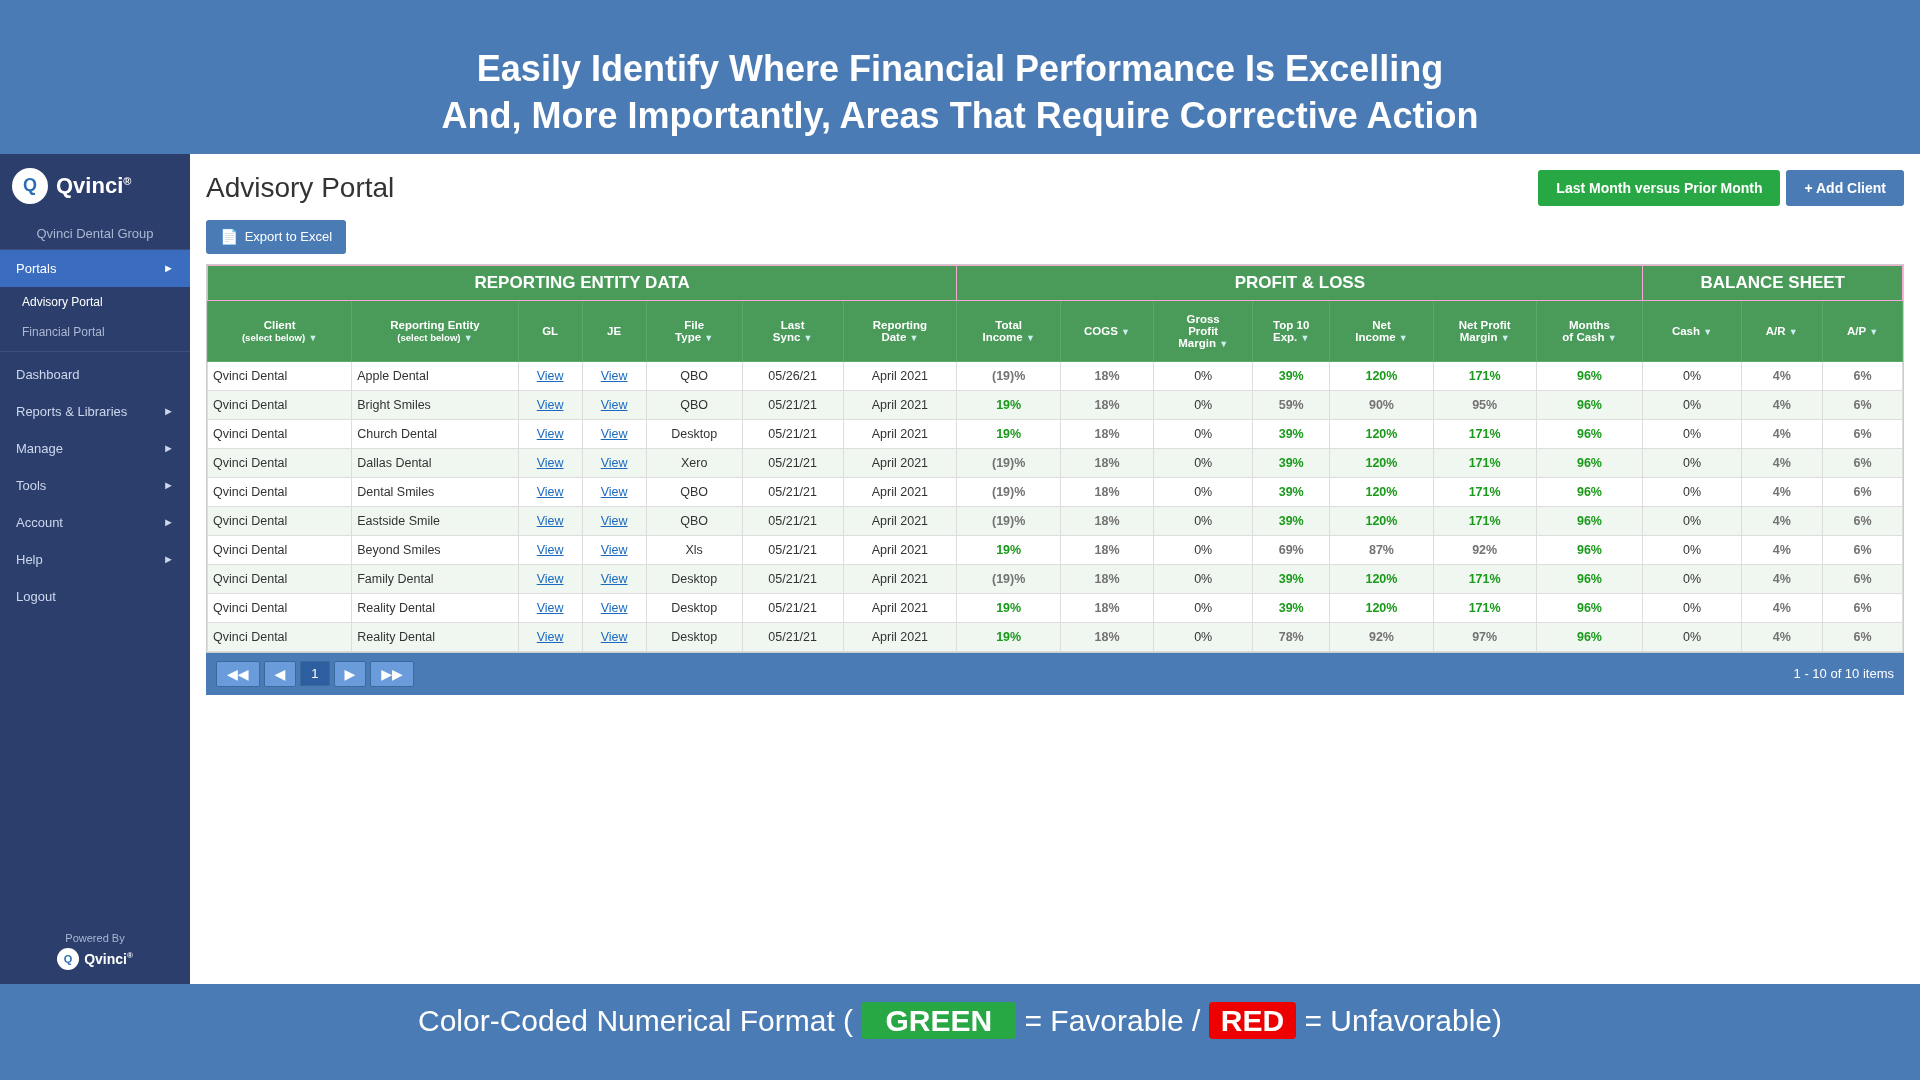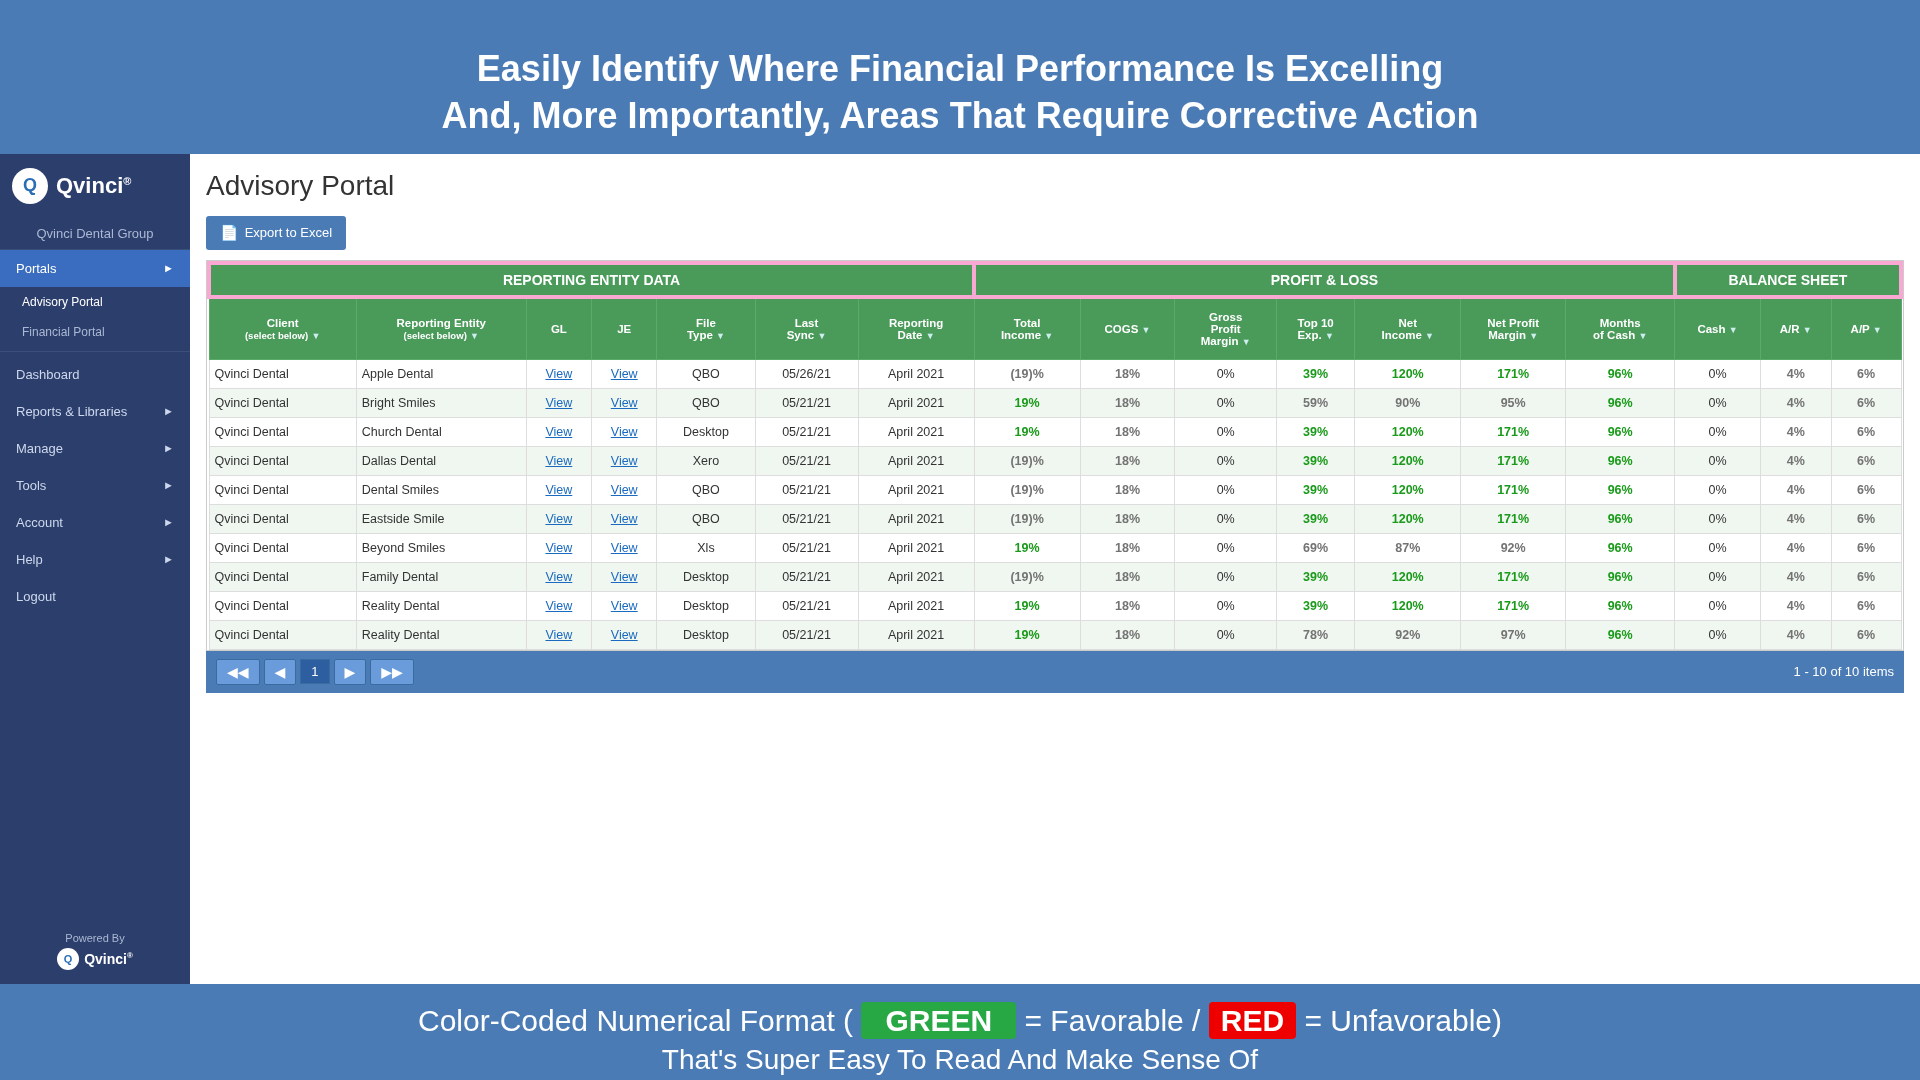--- a/index.html
+++ b/index.html
@@ -170,24 +170,24 @@
       border: 1px solid #ccc;
     }
     table {
       width: 100%;
       border-collapse: collapse;
       font-size: 12.5px;
     }
     .header-group-row th {
       text-align: center;
       font-weight: bold;
-      font-size: 14px;
+      font-size: 17px;
       color: white;
       padding: 7px 4px;
-      border: 4px solid #f9a8d4;
+      border: 1px solid #f9a8d4;
     }
     .header-group-reporting { background: #4a9a5a; }
     .header-group-pnl { background: #4a9a5a; }
     .header-group-balance { background: #4a9a5a; }
 
     .col-header-row th {
       background: #4a9a5a;
       color: white;
       text-align: center;
       padding: 12px 4px;
@@ -342,20 +342,24 @@
           <span>Q</span>
         </div>
         <span style="color:white; font-size:14px; font-weight:bold;">Qvinci<sup style="font-size:8px;">®</sup></span>
       </div>
     </div>
   </div>
 
   <div class="content">
     <div class="content-header">
       <h2 class="page-title">Advisory Portal</h2>
+      <div class="header-buttons">
+        <button class="btn-green">Last Month versus Prior Month</button>
+        <button class="btn-add">+ Add Client</button>
+      </div>
     </div>
 
     <button class="export-btn">
       <span class="export-icon">📄</span>
       <span>Export to Excel</span>
     </button>
 
     <div class="table-container">
       <table>
         <thead>
@@ -593,14 +597,13 @@
 </div>
 
 <div class="bottom-banner">
   <div>
     <span>Color-Coded Numerical Format (</span>
     <span class="green-highlight">GREEN</span>
     <span> = Favorable / </span>
     <span class="red-highlight">RED</span>
     <span> = Unfavorable)</span>
   </div>
-  <div class="bottom-line2">That's Super Easy To Read And Make Sense Of</div>
 </div>
 
 </body></html>

